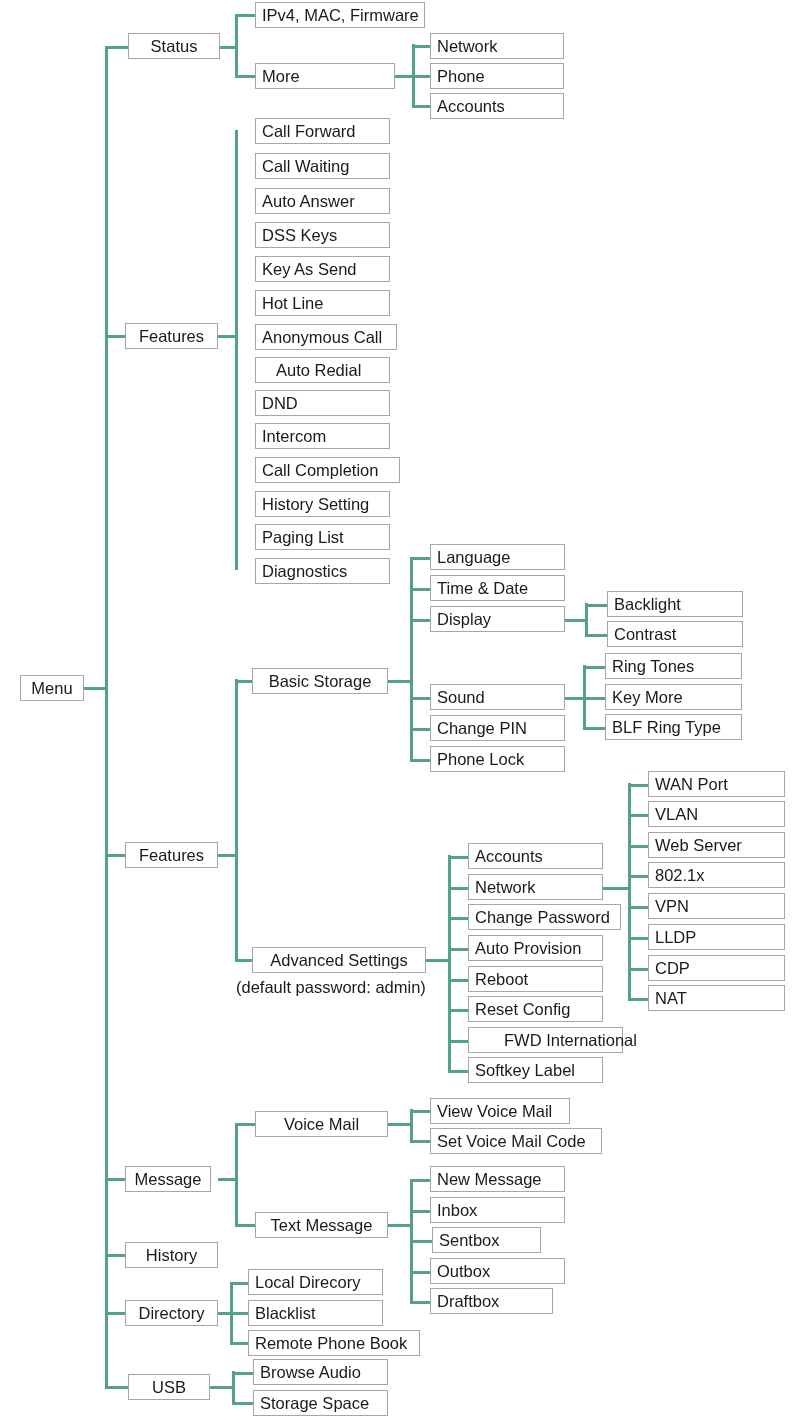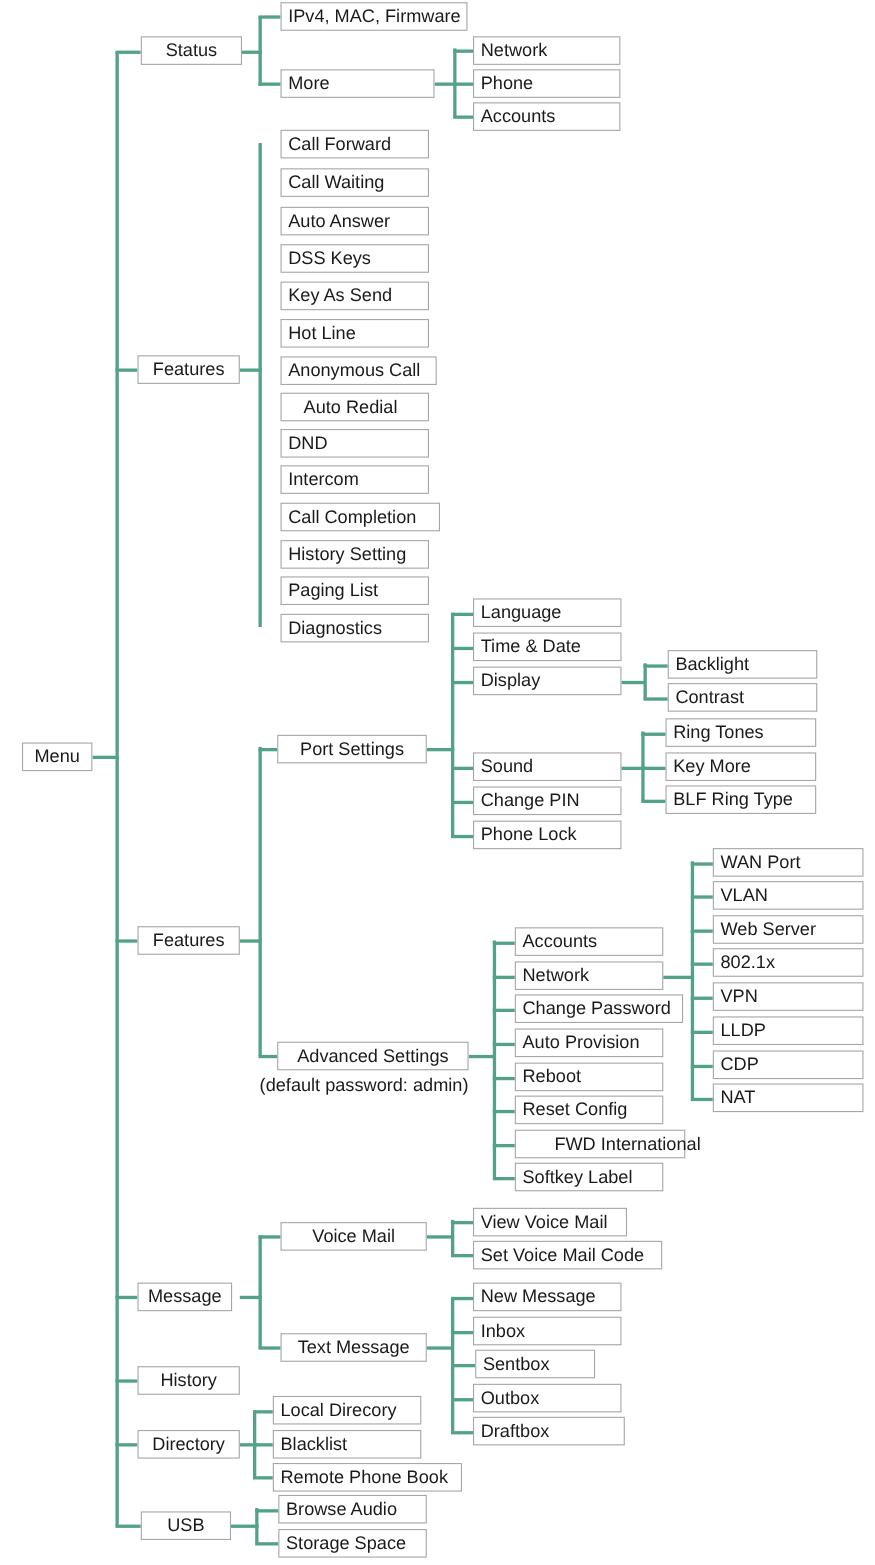--- a/index.html
+++ b/index.html
@@ -163,21 +163,21 @@
   <div class="node l" style="left:255px;top:290px;width:135px;">Hot Line</div>
   <div class="node l" style="left:255px;top:324px;width:142px;">Anonymous Call</div>
   <div class="node l" style="left:255px;top:357px;width:135px;padding-left:20px;">Auto Redial</div>
   <div class="node l" style="left:255px;top:390px;width:135px;">DND</div>
   <div class="node l" style="left:255px;top:423px;width:135px;">Intercom</div>
   <div class="node l" style="left:255px;top:457px;width:145px;">Call Completion</div>
   <div class="node l" style="left:255px;top:491px;width:135px;">History Setting</div>
   <div class="node l" style="left:255px;top:524px;width:135px;">Paging List</div>
   <div class="node l" style="left:255px;top:558px;width:135px;">Diagnostics</div>
 
-  <div class="node c" style="left:252px;top:668px;width:136px;">Port Settings</div>
+  <div class="node c" style="left:252px;top:668px;width:136px;">Basic Storage</div>
   <div class="node c" style="left:252px;top:947px;width:174px;">Advanced Settings</div>
   <div class="plain" style="left:236px;top:977px;">(default password: admin)</div>
 
   <div class="node l" style="left:430px;top:544px;width:135px;">Language</div>
   <div class="node l" style="left:430px;top:575px;width:135px;">Time &amp; Date</div>
   <div class="node l" style="left:430px;top:606px;width:135px;">Display</div>
   <div class="node l" style="left:430px;top:684px;width:135px;">Sound</div>
   <div class="node l" style="left:430px;top:715px;width:135px;">Change PIN</div>
   <div class="node l" style="left:430px;top:746px;width:135px;">Phone Lock</div>
 
@@ -209,21 +209,21 @@
   <div class="node c" style="left:255px;top:1111px;width:133px;">Voice Mail</div>
   <div class="node c" style="left:255px;top:1212px;width:133px;">Text Message</div>
 
   <div class="node l" style="left:430px;top:1098px;width:140px;">View Voice Mail</div>
   <div class="node l" style="left:430px;top:1128px;width:172px;">Set Voice Mail Code</div>
 
   <div class="node l" style="left:430px;top:1166px;width:135px;">New Message</div>
   <div class="node l" style="left:430px;top:1197px;width:135px;">Inbox</div>
   <div class="node l" style="left:432px;top:1227px;width:109px;">Sentbox</div>
   <div class="node l" style="left:430px;top:1258px;width:135px;">Outbox</div>
-  <div class="node l" style="left:430px;top:1288px;width:138px;">Draftbox</div>
+  <div class="node l" style="left:430px;top:1288px;width:123px;">Draftbox</div>
 
   <div class="node l" style="left:248px;top:1269px;width:135px;">Local Direcory</div>
   <div class="node l" style="left:248px;top:1300px;width:135px;">Blacklist</div>
   <div class="node l" style="left:248px;top:1330px;width:172px;">Remote Phone Book</div>
 
   <div class="node l" style="left:253px;top:1359px;width:135px;">Browse Audio</div>
   <div class="node l" style="left:253px;top:1390px;width:135px;">Storage Space</div>
 
 </div>
 

